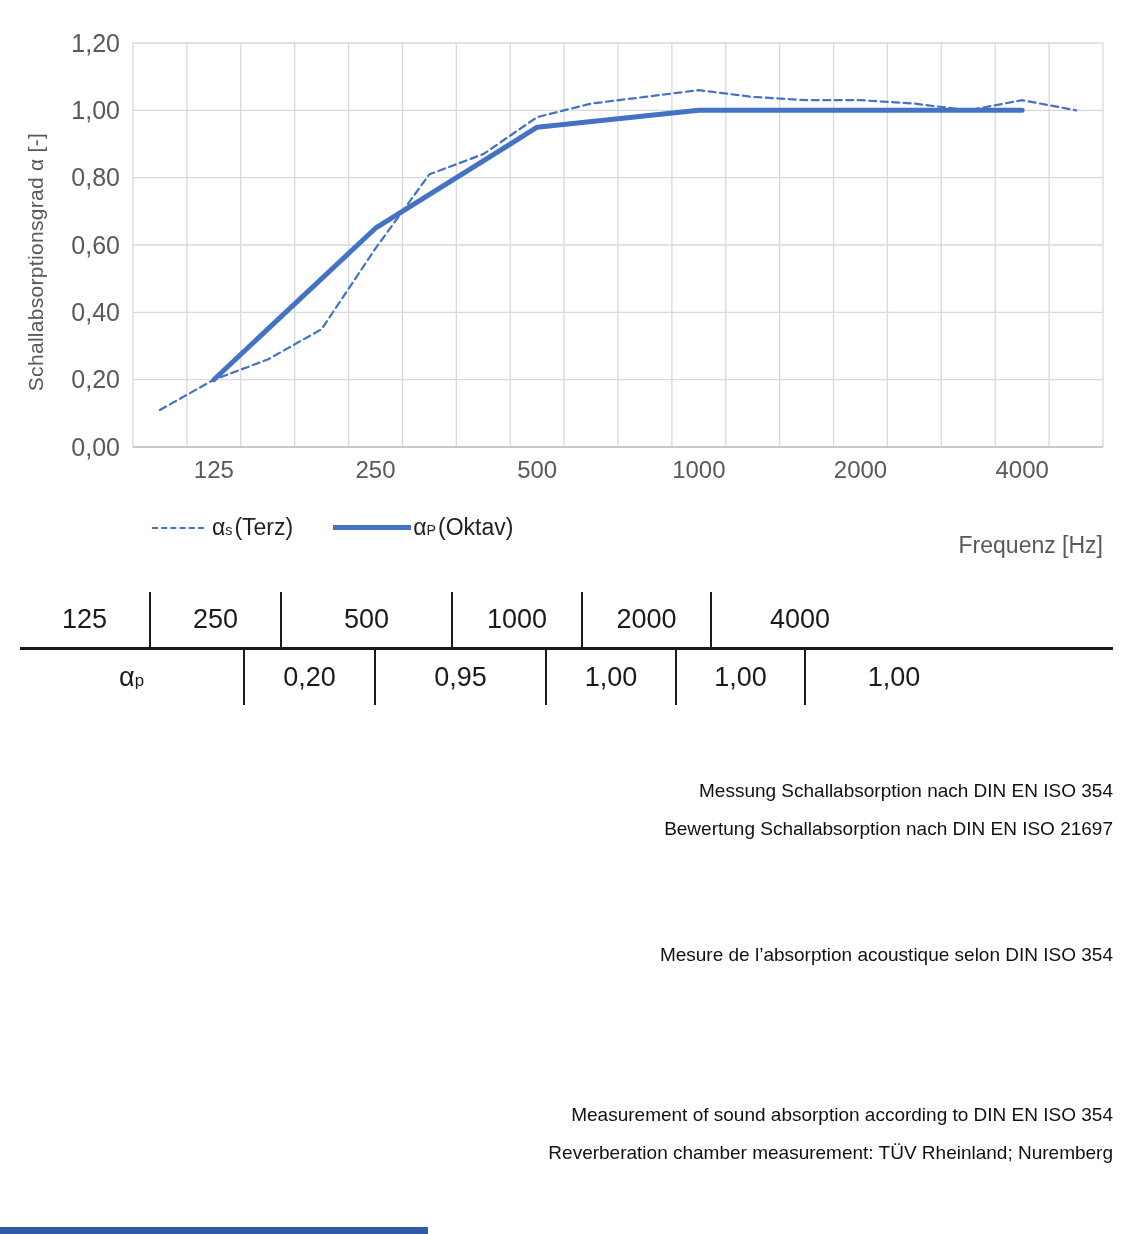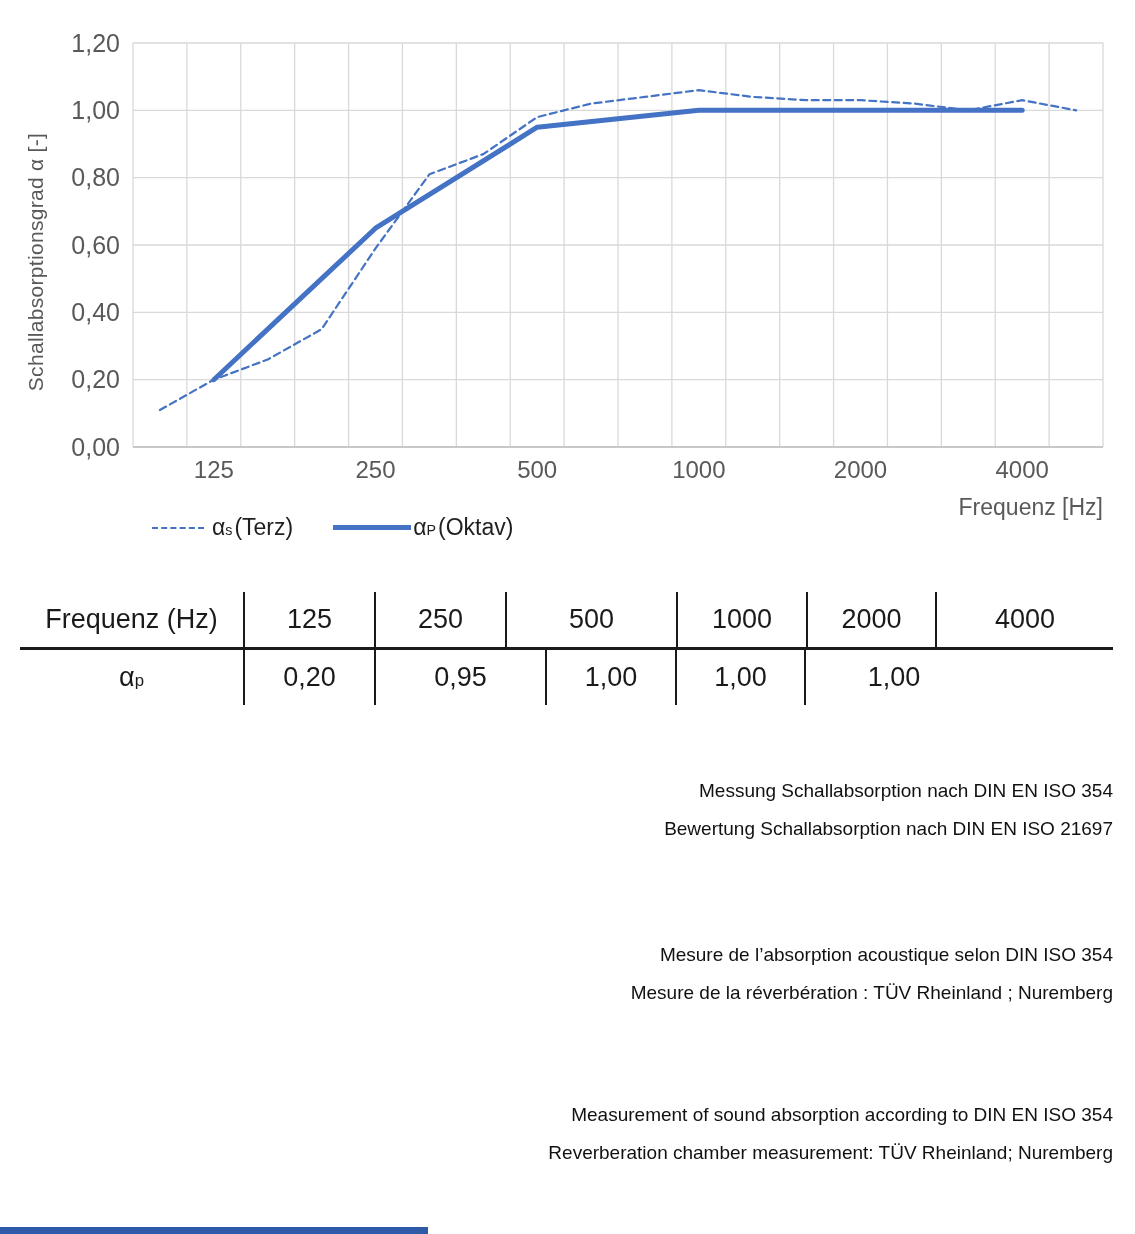--- a/index.html
+++ b/index.html
@@ -9,21 +9,21 @@
   }
   
   #chart-wrap{position:absolute;top:0;left:0;width:1135px;height:560px;}
   #chart-svg{position:absolute;top:0;left:0;}
   #chart-svg text{font-family:"Liberation Sans",sans-serif;fill:#595959;}
   .y-title{
     position:absolute;top:262px;left:36px;transform:translate(-50%,-50%) rotate(-90deg);
     white-space:nowrap;font-size:21px;color:#595959;letter-spacing:0.3px;
   }
   .x-title{
-    position:absolute;top:494px;right:32px;font-size:23px;color:#595959;
+    position:absolute;top:532px;right:32px;font-size:23px;color:#595959;
   }
   .legend{
     position:absolute;top:514px;left:152px;display:flex;align-items:center;gap:40px;
   }
   .legend-item{display:flex;align-items:center;font-size:23px;color:#1f1f1f;}
   .legend-sample{display:inline-block;height:0;margin-right:8px;}
   .sample-dashed{width:52px;border-top:2px dashed #4472C4;}
   .sample-solid{width:78px;border-top:5px solid #4472C4;margin-right:2px;}
   .legend-item sub{font-size:0.62em;position:relative;bottom:-0.18em;margin-right:2px;}
   
@@ -104,21 +104,20 @@
       <span class="legend-sample sample-solid"></span>
       <span>α</span>
         <sub>P</sub>
         <span> (Oktav)</span>
     </div>
   </div>
 </div>
 
 <div class="abs-table">
   <div class="t-row">
-    <div class="t-cell c0 vline">Frequenz (Hz)</div>
     <div class="t-cell c1 vline">125</div>
     <div class="t-cell c2 vline">250</div>
     <div class="t-cell c3 vline">500</div>
     <div class="t-cell c4 vline">1000</div>
     <div class="t-cell c5 vline">2000</div>
     <div class="t-cell c6">4000</div>
   </div>
   <div class="t-rule"></div>
   <div class="t-row">
     <div class="t-cell c0 vline">
@@ -132,20 +131,19 @@
     <div class="t-cell c6">1,00</div>
   </div>
 </div>
 
 <div class="note note-de">
   <div>Messung Schallabsorption nach DIN EN ISO 354</div>
   <div>Bewertung Schallabsorption nach DIN EN ISO 21697</div>
 </div>
 <div class="note note-fr">
   <div>Mesure de l’absorption acoustique selon DIN ISO 354</div>
-  <div>Mesure de la réverbération : TÜV Rheinland ; Nuremberg</div>
 </div>
 <div class="note note-en">
   <div>Measurement of sound absorption according to DIN EN ISO 354</div>
   <div>Reverberation chamber measurement: TÜV Rheinland; Nuremberg</div>
 </div>
 
 <div class="footer-bar" style="background: rgb(46, 90, 168);"></div>
 
 </body></html>

